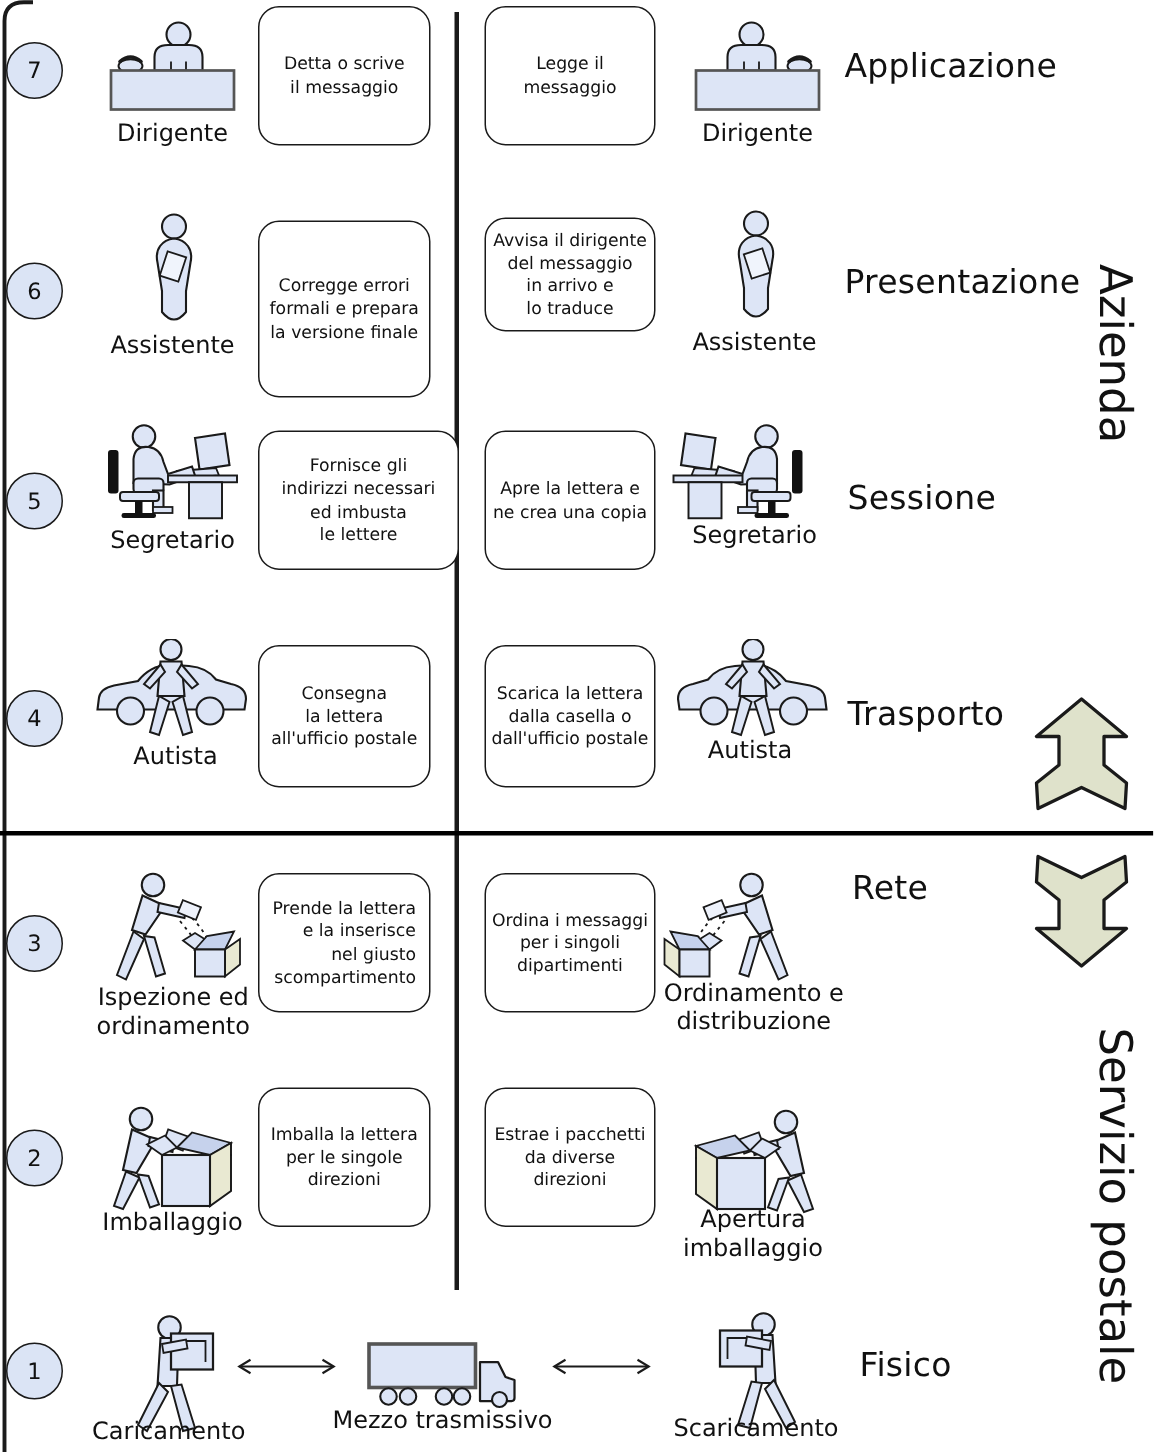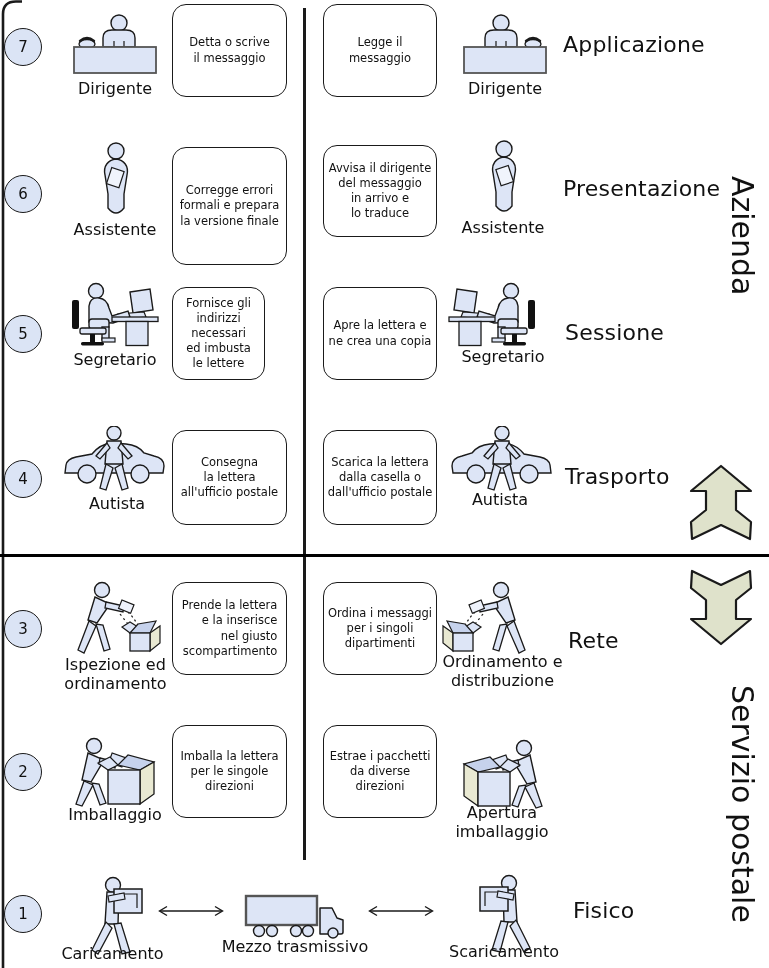--- a/index.html
+++ b/index.html
@@ -96,21 +96,21 @@
     <path d="M21,17 C29,18 34,24 32,33 L29,52 L29,66 Q25,71 21,71 Q17,71 13,66 L13,52 L10,33 C8,24 13,18 21,17 Z" fill="#dde5f6" stroke="#1a1a1a" stroke-width="1.4"></path>
     <rect x="14" y="27" width="13" height="17" transform="rotate(18 20 35)" fill="#f0f4fc" stroke="#1a1a1a" stroke-width="1.2"></rect>
   </svg>
   <div class="abs actor" style="left:60px;top:220px;width:110px;">Assistente</div>
 
   <div class="abs action-box" style="left:172px;top:147px;width:115px;height:118px;">
     <span>Corregge errori
 formali e prepara
 la versione finale</span>
   </div>
-  <div class="abs action-box" style="left:323px;top:145px;width:114px;height:92px;">
+  <div class="abs action-box" style="left:323px;top:145px;width:114px;height:76px;">
     <span>Avvisa il dirigente
 del messaggio
 in arrivo e
 lo traduce</span>
   </div>
 
   <svg class="abs mirror" style="left:483px;top:140px;" width="42" height="74" viewBox="0 0 42 74">
     <circle cx="21" cy="9" r="8" fill="#dde5f6" stroke="#1a1a1a" stroke-width="1.4"></circle>
     <path d="M21,17 C29,18 34,24 32,33 L29,52 L29,66 Q25,71 21,71 Q17,71 13,66 L13,52 L10,33 C8,24 13,18 21,17 Z" fill="#dde5f6" stroke="#1a1a1a" stroke-width="1.4"></path>
     <rect x="14" y="27" width="13" height="17" transform="rotate(18 20 35)" fill="#f0f4fc" stroke="#1a1a1a" stroke-width="1.2"></rect>
@@ -135,21 +135,21 @@
     <rect x="36" y="45" width="7" height="13" fill="#dde5f6" stroke="#1a1a1a" stroke-width="1.4"></rect>
     <rect x="36" y="56" width="13" height="4" fill="#dde5f6" stroke="#1a1a1a" stroke-width="1.2"></rect>
     <rect x="14" y="46" width="26" height="6" rx="2" fill="#dde5f6" stroke="#1a1a1a" stroke-width="1.3"></rect>
     <rect x="24" y="52" width="5" height="8" fill="#111"></rect>
     <rect x="15" y="60" width="23" height="3.4" rx="1.6" fill="#111"></rect>
     <rect x="46" y="35" width="46" height="4.5" fill="#dde5f6" stroke="#1a1a1a" stroke-width="1.3"></rect>
     <rect x="60" y="39.5" width="22" height="24" fill="#dde5f6" stroke="#1a1a1a" stroke-width="1.3"></rect>
   </svg>
   <div class="abs actor" style="left:60px;top:350px;width:110px;">Segretario</div>
 
-  <div class="abs action-box" style="left:172px;top:287px;width:93px;height:93px;">
+  <div class="abs action-box" style="left:172px;top:287px;width:134px;height:93px;">
     <span>Fornisce gli
 indirizzi necessari
 ed imbusta
 le lettere</span>
   </div>
   <div class="abs action-box" style="left:323px;top:287px;width:114px;height:93px;">
     <span>Apre la lettera e
 ne crea una copia</span>
   </div>
 
@@ -262,21 +262,21 @@
     <path d="M19,43 L8,72 L14,75 L26,48 Z" fill="#dde5f6" stroke="#1a1a1a" stroke-width="1.3"></path>
     <path d="M26,46 L34,73 L40,71 L33,47 Z" fill="#dde5f6" stroke="#1a1a1a" stroke-width="1.3"></path>
     <polygon points="60,55 52,49 60,44 68,49" fill="#dde5f6" stroke="#1a1a1a" stroke-width="1.2"></polygon>
     <polygon points="60,55 68,46 86,43 80,55" fill="#c6d2ec" stroke="#1a1a1a" stroke-width="1.2"></polygon>
     <polygon points="80,55 90,48 90,65 80,73" fill="#e9e9d2" stroke="#1a1a1a" stroke-width="1.2"></polygon>
     <rect x="60" y="55" width="20" height="18" fill="#dde5f6" stroke="#1a1a1a" stroke-width="1.3"></rect>
   </svg>
   <div class="abs actor" style="left:440px;top:652px;width:125px;">Ordinamento e
 distribuzione</div>
 
-  <div class="abs layer" style="left:568px;top:628px;">Rete</div>
+  <div class="abs layer" style="left:568px;top:580px;">Rete</div>
 
   <svg class="abs" style="left:688px;top:568px;" width="66" height="78" viewBox="0 0 66 78">
     <polygon points="33,2 3,27 18,27 18,46 3,58 4,75 33,61 62,75 63,58 48,46 48,27 63,27" transform="rotate(180 33 39)" fill="#dfe2cb" stroke="#1a1a1a" stroke-width="2.2" stroke-linejoin="round"></polygon>
   </svg>
 
   <div class="abs badge" style="left:4px;top:753px;">
     <span>2</span>
   </div>
 
   <svg class="abs" style="left:72px;top:736px;" width="88" height="72" viewBox="0 0 88 72">

